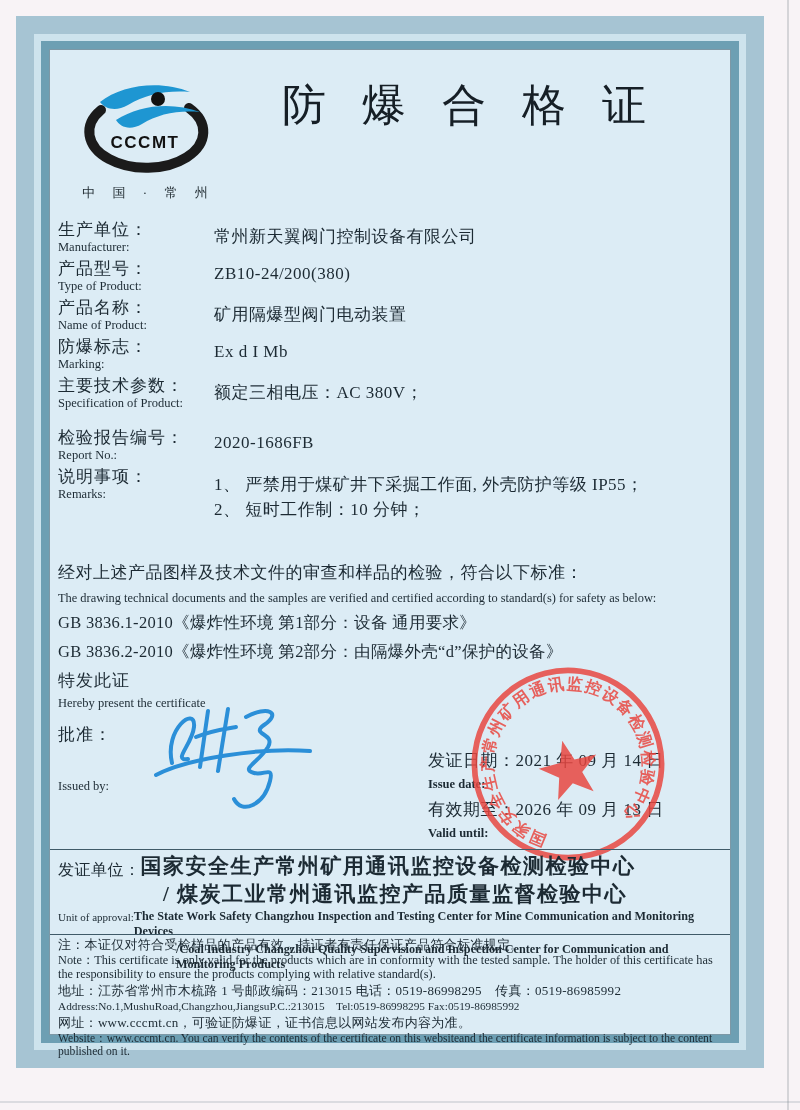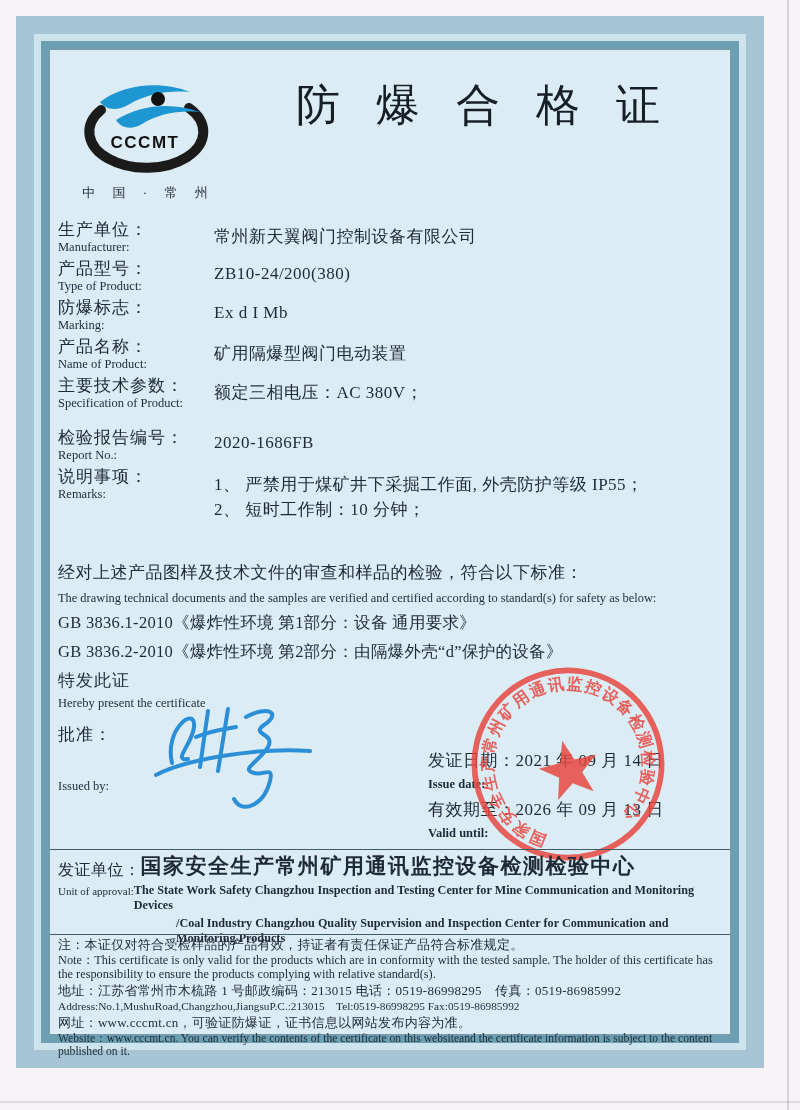--- a/index.html
+++ b/index.html
@@ -13,21 +13,21 @@
   .frame-band{position:absolute;left:16px;top:16px;right:36px;bottom:42px;background:#a6c4d3;}
   .frame-gap{position:absolute;inset:18px;background:#cde3ed;}
   .frame-teal{position:absolute;inset:7px;background:#6d9fb3;}
   .cert{position:absolute;inset:8px;background:#dcecf5;border:1px solid #7d98a6;}
   .scan-right{position:absolute;right:11px;top:0;bottom:0;width:2px;background:rgba(150,155,160,.35);}
   .scan-bottom{position:absolute;left:0;right:0;bottom:7px;height:2px;background:rgba(120,135,145,.22);}
 
   
   .logo{position:absolute;left:10px;top:30px;width:170px;text-align:center;}
   .logo-region{font-size:13px;letter-spacing:7px;color:#1f2a30;margin-top:2px;padding-left:7px;}
-  .title{position:absolute;left:188px;top:26px;width:480px;text-align:center;}
+  .title{position:absolute;left:196px;top:26px;width:480px;text-align:left;}
   .title-zh{font-size:44px;letter-spacing:36px;padding-left:36px;white-space:nowrap;color:#161f26;}
   .title-en{font-size:21px;letter-spacing:2.5px;word-spacing:13px;margin-top:14px;color:#14202a;}
   .certno{position:absolute;left:332px;top:127px;display:flex;}
   .certno-labels{text-align:left;}
   .certno-zh{font-size:16px;}
   .certno-en{font-size:15px;margin-top:0px;}
   .certno-value{font-family:"Liberation Mono", monospace;font-size:16px;margin-left:14px;padding-top:9px;letter-spacing:.5px;}
 
   
   .fields{position:absolute;left:8px;right:8px;top:169px;}
@@ -114,31 +114,31 @@
           </div>
           <div class="frow">
             <div class="flabel">
                 <div class="zh">产品型号：</div>
                 <div class="en">Type of Product:</div>
               </div>
             <div class="fvalue">ZB10-24/200(380)</div>
           </div>
           <div class="frow">
             <div class="flabel">
+                <div class="zh">产品名称：</div>
+                <div class="en">Name of Product:</div>
+              </div>
+            <div class="fvalue">矿用隔爆型阀门电动装置</div>
+          </div>
+          <div class="frow">
+            <div class="flabel">
                 <div class="zh">防爆标志：</div>
                 <div class="en">Marking:</div>
               </div>
             <div class="fvalue">Ex d I Mb</div>
-          </div>
-          <div class="frow">
-            <div class="flabel">
-                <div class="zh">产品名称：</div>
-                <div class="en">Name of Product:</div>
-              </div>
-            <div class="fvalue">矿用隔爆型阀门电动装置</div>
           </div>
           <div class="frow">
             <div class="flabel">
                 <div class="zh">主要技术参数：</div>
                 <div class="en">Specification of Product:</div>
               </div>
             <div class="fvalue">额定三相电压：AC 380V；</div>
           </div>
           <div class="frow gap-before">
             <div class="flabel">
@@ -201,20 +201,21 @@
             <textPath href="#sealArc" startOffset="0">国家安全生产常州矿用通讯监控设备检测检验中心</textPath>
           </text>
         </svg>
 
         <div class="rule rule1"></div>
         <div class="approval">
           <div class="appr-row1">
             <div class="appr-label">发证单位：</div>
             <div class="appr-org">国家安全生产常州矿用通讯监控设备检测检验中心</div>
           </div>
+          <div class="appr-org2">/ 煤炭工业常州通讯监控产品质量监督检验中心</div>
           <div class="appr-en-row">
             <div class="appr-en-label">Unit of approval:</div>
             <div class="appr-en">The State Work Safety Changzhou Inspection and Testing Center for Mine Communication and Monitoring Devices</div>
           </div>
           <div class="appr-en2">/Coal Industry Changzhou Quality Supervision and Inspection Center for Communication and Monitoring Products</div>
         </div>
         <div class="rule rule2"></div>
 
         <div class="footnotes">
           <div class="fn-zh">注：本证仅对符合受检样品的产品有效，持证者有责任保证产品符合标准规定。</div>

